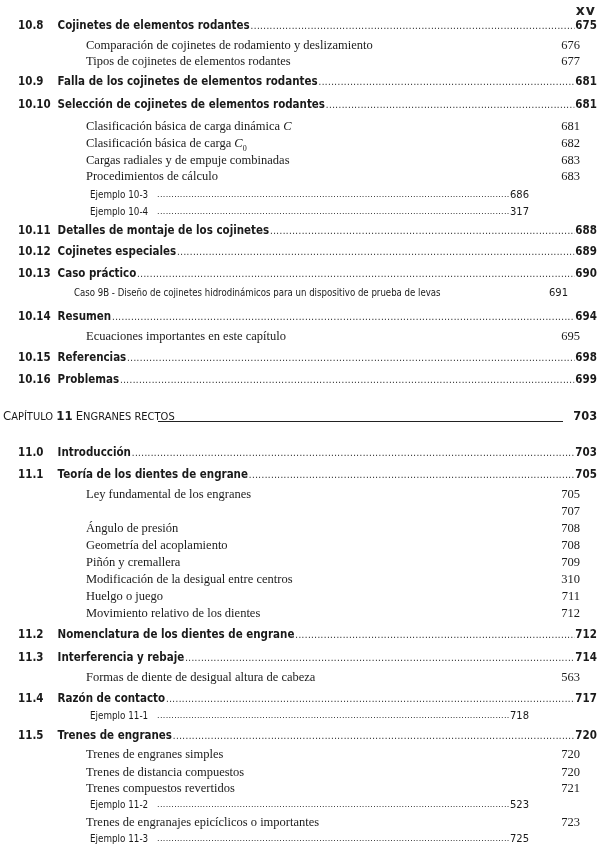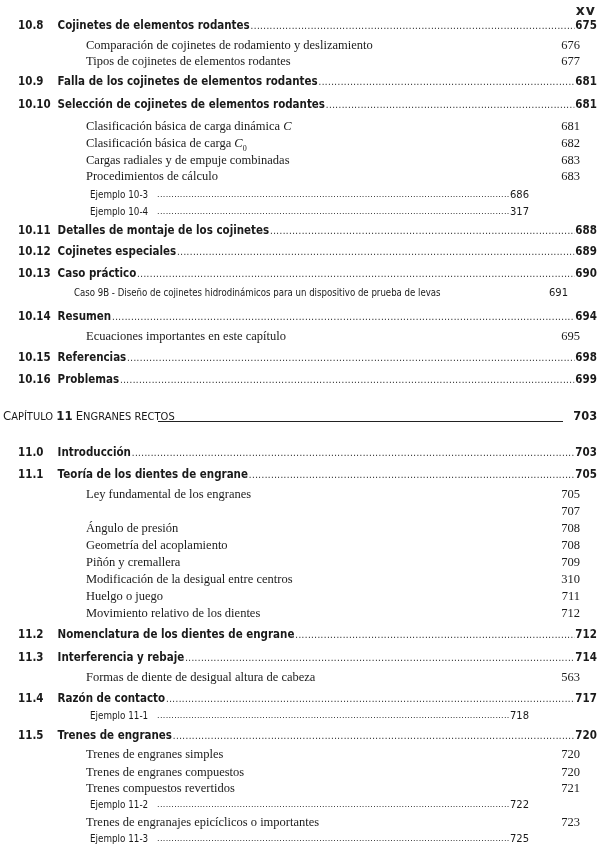--- a/index.html
+++ b/index.html
@@ -293,32 +293,32 @@
       <span class="title">Trenes de engranes</span>
       <span class="dots"></span>
       <span class="page">720</span>
     </div>
 </div>
 <div class="row sub" style="top:745px">
   <span class="title">Trenes de engranes simples</span>
   <span class="page">720</span>
 </div>
 <div class="row sub" style="top:763px">
-  <span class="title">Trenes de engranes compuestos</span>
+  <span class="title">Trenes de distancia compuestos</span>
   <span class="page">720</span>
 </div>
 <div class="row sub" style="top:779px">
   <span class="title">Trenes compuestos revertidos</span>
   <span class="page">721</span>
 </div>
 <div class="row ex" style="top:796px">
   <div class="title-wrap">
       <span class="title">Ejemplo 11-2</span>
       <span class="dots"></span>
-      <span class="page">722</span>
+      <span class="page">523</span>
     </div>
 </div>
 <div class="row sub" style="top:813px">
   <span class="title">Trenes de engranajes epicíclicos o importantes</span>
   <span class="page">723</span>
 </div>
 <div class="row ex" style="top:830px">
   <div class="title-wrap">
       <span class="title">Ejemplo 11-3</span>
       <span class="dots"></span>

